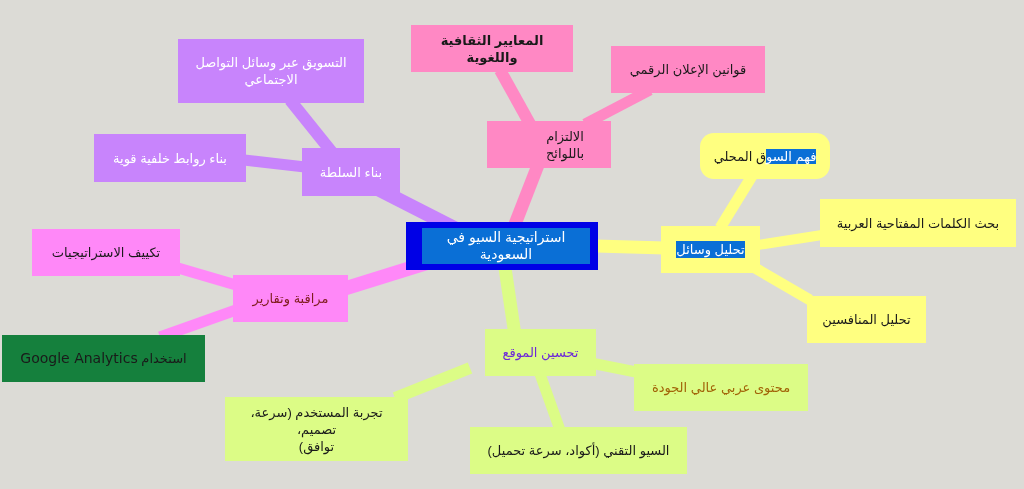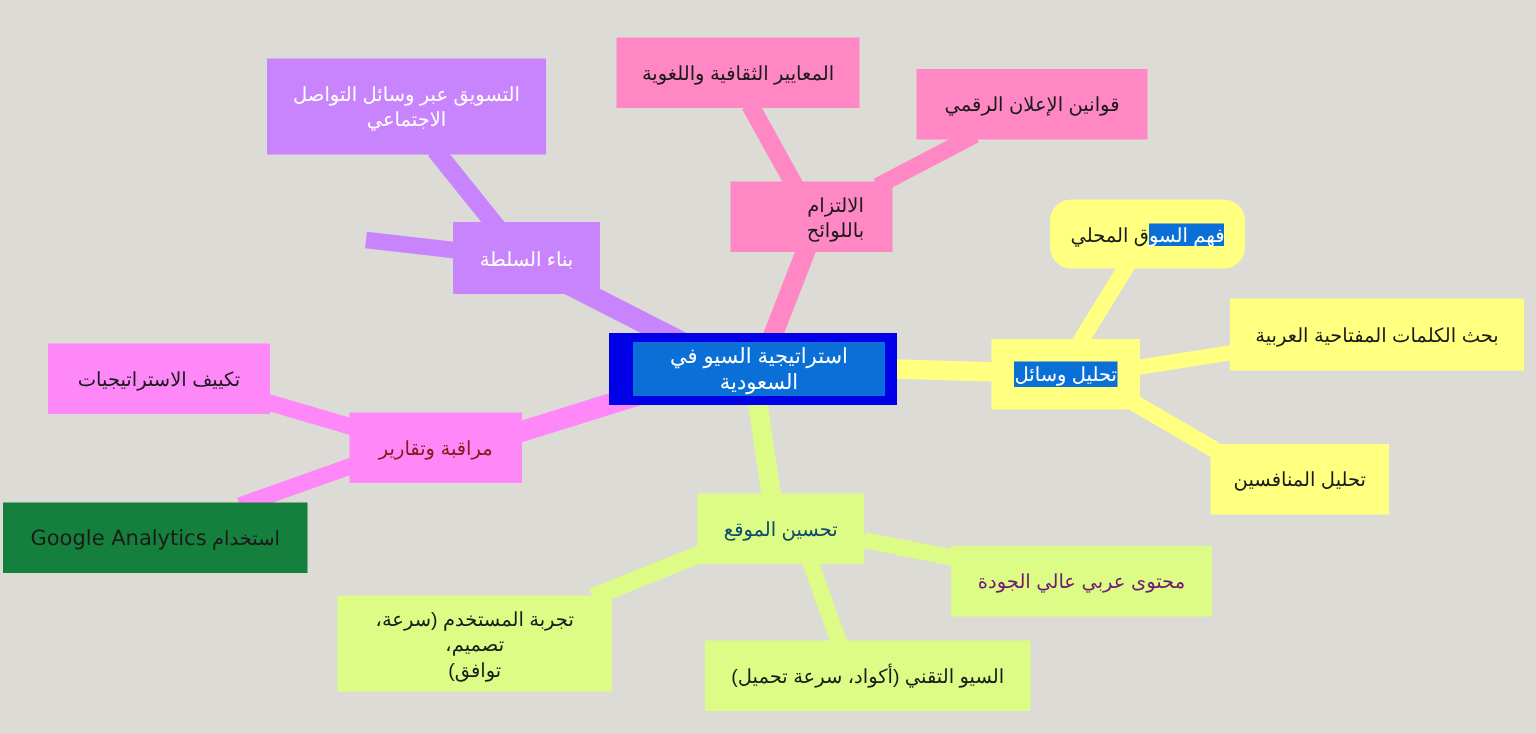--- a/index.html
+++ b/index.html
@@ -80,25 +80,28 @@
     <span class="label">استراتيجية السيو في السعودية</span>
   </div>
 
   <div class="node purple" style="left:302px; top:148px; width:98px; height:48px; background:#c884fc;">
     <span class="label">بناء السلطة</span>
   </div>
   <div class="node purple" style="left:178px; top:39px; width:186px; height:64px; background:#c884fc;">
     <span class="label">التسويق عبر وسائل التواصل
 الاجتماعي</span>
   </div>
+  <div class="node purple" style="left:94px; top:134px; width:152px; height:48px; background:#c884fc;">
+    <span class="label">بناء روابط خلفية قوية</span>
+  </div>
 
-  <div class="node" style="left:487px; top:121px; width:108px; height:47px; background:#ff88c4; color:#1a1a1a;padding-left:40px;">
+  <div class="node" style="left:487px; top:121px; width:124px; height:47px; background:#ff88c4; color:#1a1a1a;padding-left:40px;">
     <span class="label">الالتزام باللوائح</span>
   </div>
-  <div class="node" style="left:411px; top:25px; width:162px; height:47px; background:#ff88c4; color:#1a1a1a;">
+  <div class="node" style="left:411px; top:25px; width:162px; height:47px; background:#ff88c4; color:#1a1a1a;font-weight:bold;">
     <span class="label">المعايير الثقافية واللغوية</span>
   </div>
   <div class="node" style="left:611px; top:46px; width:154px; height:47px; background:#ff88c4; color:#1a1a1a;">
     <span class="label">قوانين الإعلان الرقمي</span>
   </div>
 
   <div class="node" style="left:661px; top:226px; width:99px; height:47px; background:#ffff80; color:#1a1a1a;">
     <span class="label hl">تحليل وسائل</span>
   </div>
   <div class="node" style="left:700px; top:133px; width:130px; height:46px; background:#ffff80; color:#1a1a1a;border-radius:14px;">
@@ -114,24 +117,24 @@
   <div class="node" style="left:233px; top:275px; width:115px; height:47px; background:#ff88f8; color:#7f1d1d;align-items:center;">
     <span class="label">مراقبة وتقارير</span>
   </div>
   <div class="node" style="left:32px; top:229px; width:148px; height:47px; background:#ff88f8; color:#1a1a1a;">
     <span class="label">تكييف الاستراتيجيات</span>
   </div>
   <div class="node" style="left:2px; top:335px; width:203px; height:47px; background:#15803d; color:#1a1a1a;">
     <span class="label"><span>استخدام</span> <span class="latin" dir="ltr">Google Analytics</span></span>
   </div>
 
-  <div class="node" style="left:465px; top:329px; width:111px; height:47px; background:#dcfc86; color:#0c4a6e;">
+  <div class="node" style="left:485px; top:329px; width:111px; height:47px; background:#dcfc86; color:#6d28d9;">
     <span class="label">تحسين الموقع</span>
   </div>
-  <div class="node" style="left:634px; top:364px; width:174px; height:47px; background:#dcfc86; color:#701a75;">
+  <div class="node" style="left:634px; top:364px; width:174px; height:47px; background:#dcfc86; color:#a16207;">
     <span class="label">محتوى عربي عالي الجودة</span>
   </div>
   <div class="node" style="left:470px; top:427px; width:217px; height:47px; background:#dcfc86; color:#1a1a1a;">
     <span class="label">السيو التقني (أكواد، سرعة تحميل)</span>
   </div>
   <div class="node" style="left:225px; top:397px; width:183px; height:64px; background:#dcfc86; color:#1a1a1a;">
     <span class="label">تجربة المستخدم (سرعة، تصميم،
 توافق)</span>
   </div>
 

